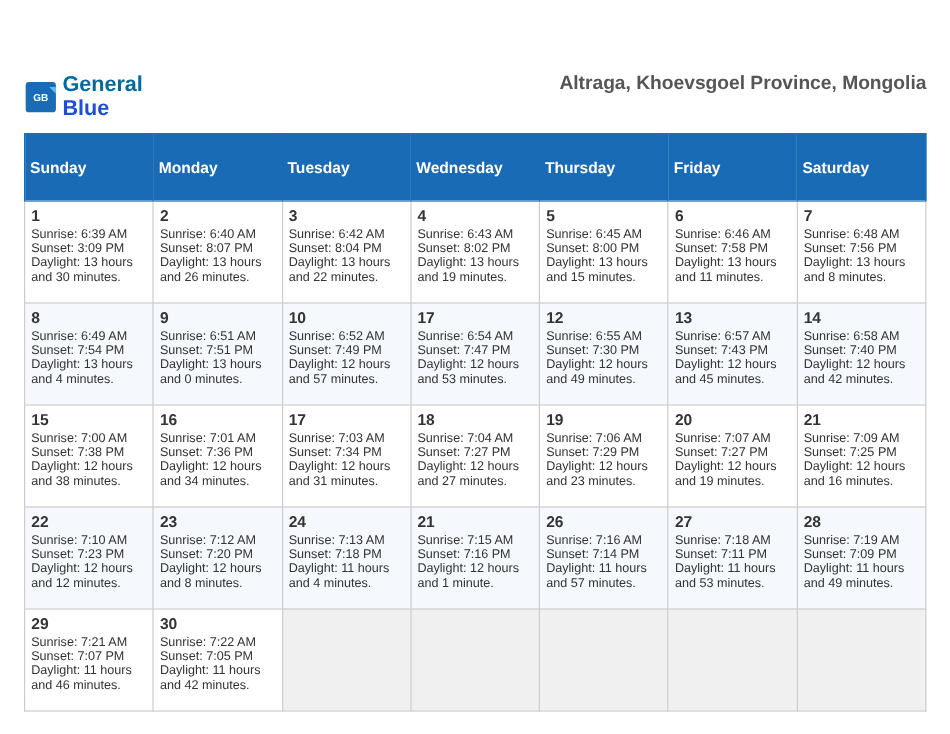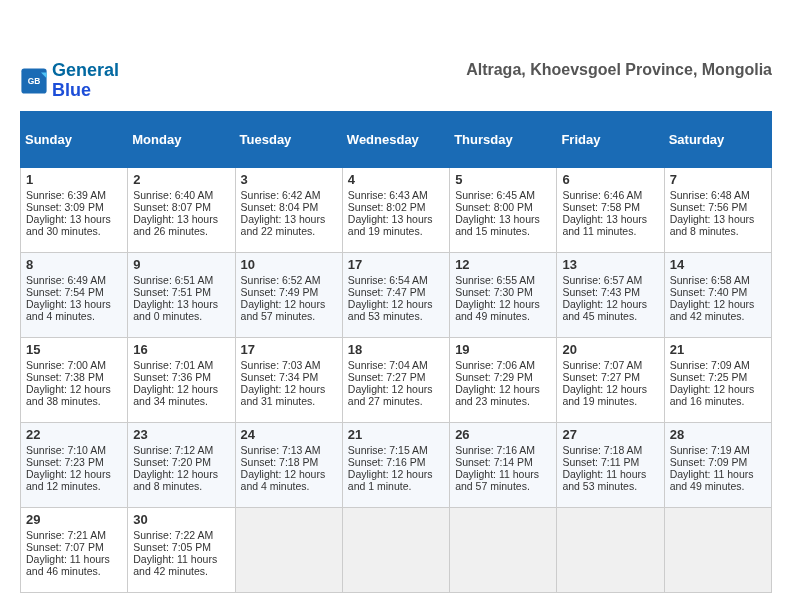--- a/index.html
+++ b/index.html
@@ -262,21 +262,21 @@
         <td>
         <span class="day-num">23</span>
         <span>Sunrise: 7:12 AM</span><br>
         <span>Sunset: 7:20 PM</span><br>
         <span>Daylight: 12 hours and 8 minutes.</span>
       </td>
         <td>
         <span class="day-num">24</span>
         <span>Sunrise: 7:13 AM</span><br>
         <span>Sunset: 7:18 PM</span><br>
-        <span>Daylight: 12 hours and 4 minutes.</span>
+        <span>Daylight: 11 hours and 4 minutes.</span>
       </td>
         <td>
         <span class="day-num">21</span>
         <span>Sunrise: 7:15 AM</span><br>
         <span>Sunset: 7:16 PM</span><br>
         <span>Daylight: 12 hours and 1 minute.</span>
       </td>
         <td>
         <span class="day-num">26</span>
         <span>Sunrise: 7:16 AM</span><br>

